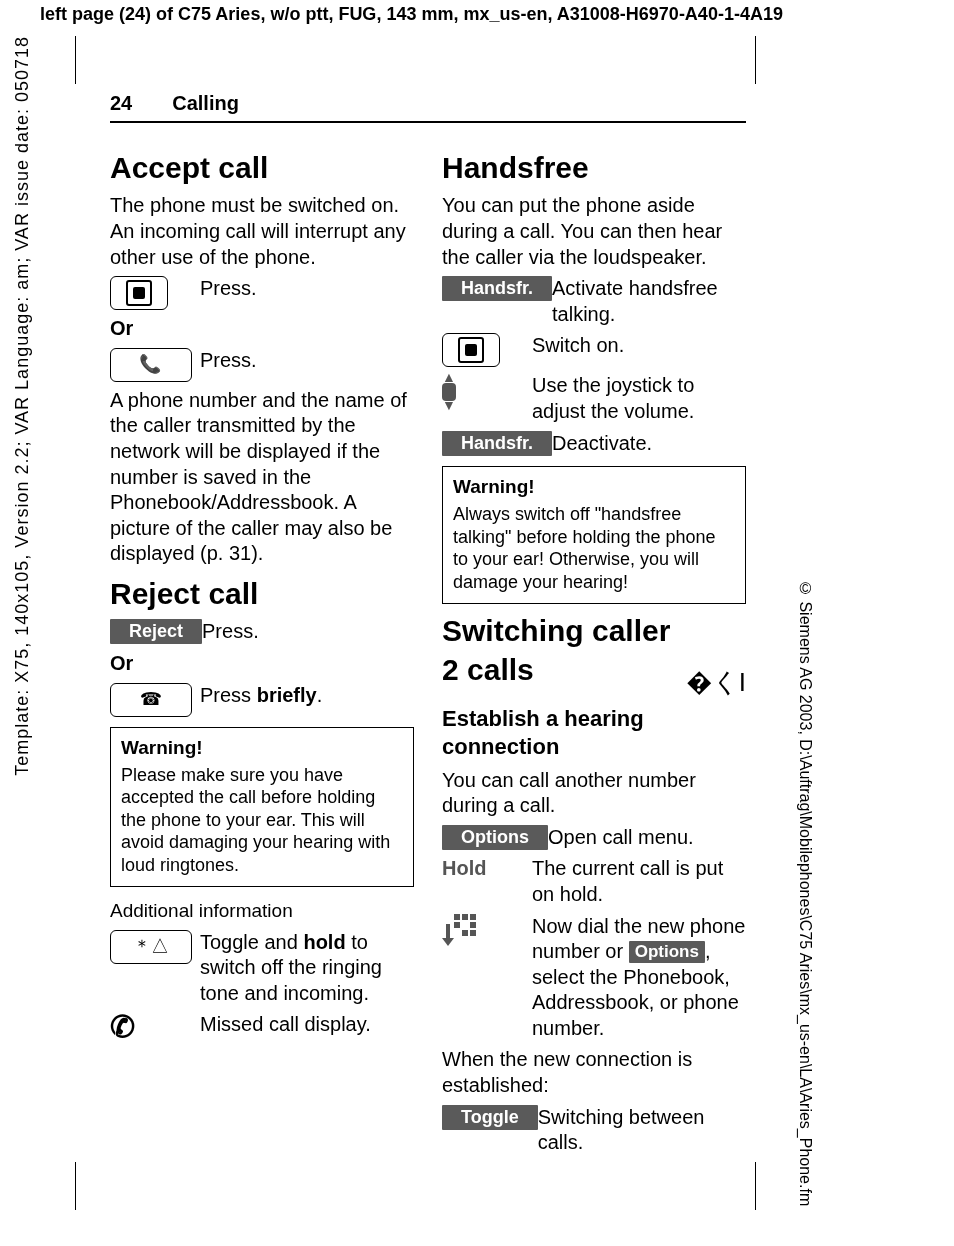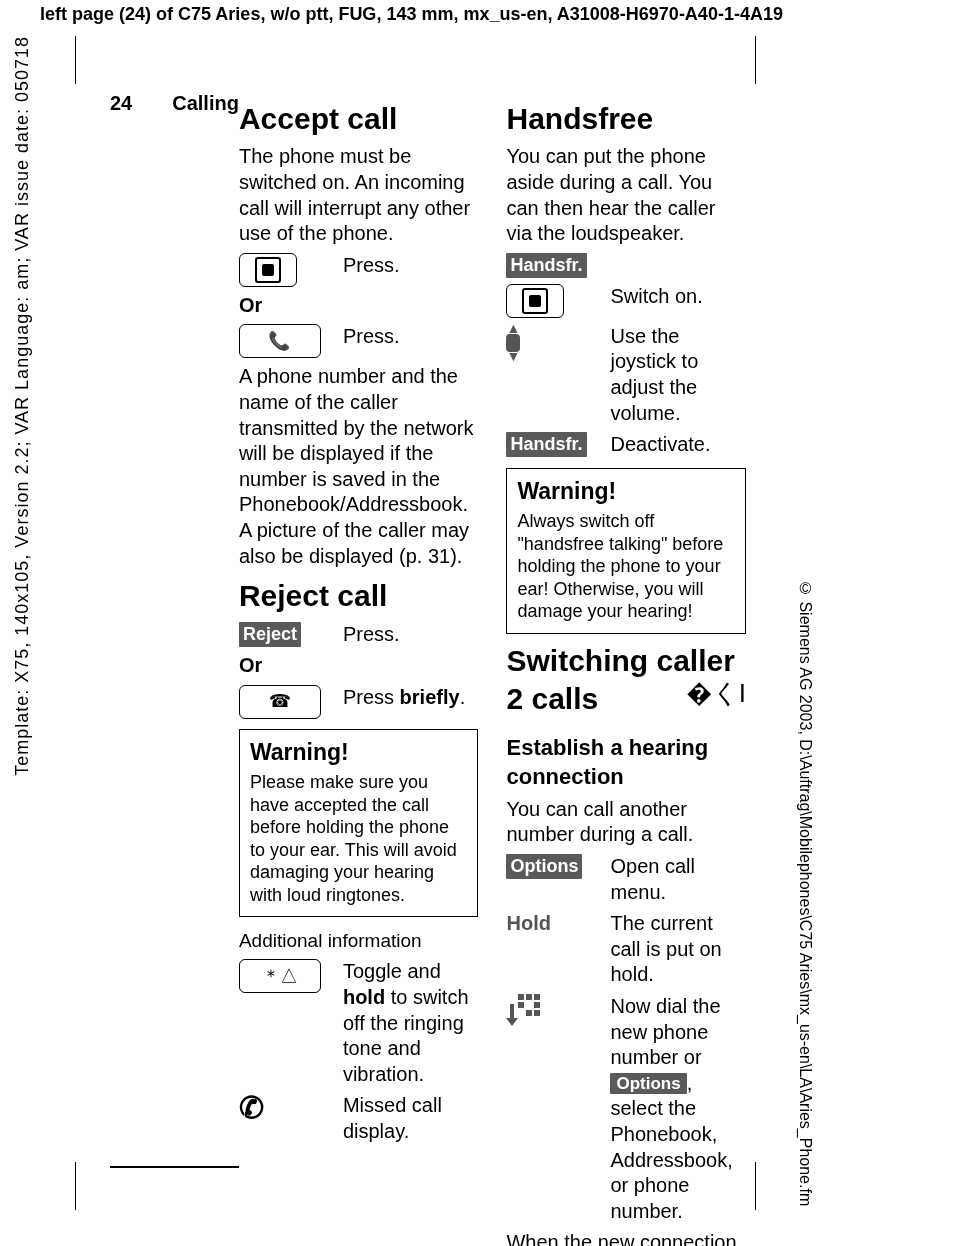--- a/index.html
+++ b/index.html
@@ -2,37 +2,37 @@
 <html><head>
 <meta charset="utf-8">
 <style>
   html,body{margin:0;padding:0;background:#fff;font-family:Arial,Helvetica,sans-serif;color:#000}
   .page{width:826px;height:1246px;position:relative;box-sizing:border-box}
   .top-header{position:absolute;left:40px;top:4px;font-size:18px;font-weight:bold}
   .left-margin-text{position:absolute;left:12px;top:36px;writing-mode:vertical-rl;font-size:18px;letter-spacing:1px;transform:rotate(180deg);transform-origin:center;white-space:nowrap}
   .right-margin-text{position:absolute;right:12px;bottom:40px;writing-mode:vertical-rl;font-size:16px;white-space:nowrap}
   .crop{position:absolute;background:#000}
   .crop-v{width:1px;height:48px}
-  .content{position:absolute;left:110px;right:80px;top:92px;bottom:60px;display:flex;flex-direction:row}
+  .content{position:absolute;left:110px;right:80px;top:92px;bottom:60px;display:flex;flex-direction:column}
   .running-head{display:flex;gap:40px;border-bottom:2px solid #000;padding-bottom:6px;margin-bottom:18px}
   .running-head .num{font-weight:bold;font-size:20px}
   .running-head .sec{font-weight:bold;font-size:20px}
   .cols{display:flex;gap:28px;flex:1}
   .col{flex:1;font-size:20px;line-height:1.28}
   h1{font-size:30px;font-weight:bold;margin:8px 0 6px 0}
   h2{font-size:22px;font-weight:bold;margin:10px 0 6px 0}
-  .row{display:flex;align-items:flex-start;gap:14px;margin:6px 0}
+  .row{display:flex;align-items:flex-start;margin:6px 0}
   .keycol{flex:0 0 90px;display:flex;align-items:flex-start;justify-content:flex-start}
   .desc{flex:1}
-  .softkey{display:inline-block;background:#5a5a5a;color:#fff;font-weight:bold;padding:1px 4px;font-size:18px;border-radius:1px}
+  .softkey{display:inline-block;background:#5a5a5a;color:#fff;font-weight:bold;padding:1px 19px;font-size:18px;border-radius:1px}
   .softkey.inline{font-size:17px;padding:0 6px;vertical-align:1px}
   .menuword{font-weight:bold;color:#555}
   .or{font-weight:bold;margin:6px 0}
   .warningbox{border:1px solid #000;padding:8px 10px 10px 10px;margin-top:10px}
-  .warningbox .wtitle{font-weight:bold;font-size:23px;margin-bottom:4px}
+  .warningbox .wtitle{font-weight:bold;font-size:19px;margin-bottom:4px}
   .warningbox .wbody{font-size:18px;line-height:1.25}
   .ai-title{font-weight:normal;font-size:19px;margin:12px 0 6px 0}
   .icon-box{display:inline-flex;width:56px;height:32px;border:1px solid #000;border-radius:6px;align-items:center;justify-content:center}
   .icon-box.long{width:80px}
   .sq-outer{width:22px;height:22px;border:2px solid #000;border-radius:3px;display:flex;align-items:center;justify-content:center}
   .sq-inner{width:12px;height:12px;background:#000;border-radius:2px}
   .phone-glyph{font-size:18px}
   .joy{display:flex;flex-direction:column;align-items:center;gap:0;line-height:0.7;color:#555}
   .joy .tri{font-size:14px}
   .joy .nub{width:14px;height:18px;background:#555;border-radius:4px}
@@ -114,39 +114,40 @@
       </div>
 
       <div class="ai-title">Additional information</div>
       <div class="row">
         <div class="keycol">
               <span class="icon-box long">
                 <span class="phone-glyph">＊△</span>
               </span>
             </div>
         <div class="desc">
-          <span>Toggle and </span><b>hold</b><span> to switch off the ringing tone and vibration.</span>
+          <span>Toggle and </span><b>hold</b><span> to switch off the ringing tone and incoming.</span>
         </div>
       </div>
       <div class="row">
         <div class="keycol">
               <span class="missed-icon">✆</span>
             </div>
         <div class="desc">Missed call display.</div>
       </div>
     </div>
 
     <div class="col">
       <h1>Handsfree</h1>
       <p>You can put the phone aside during a call. You can then hear the caller via the loudspeaker.</p>
 
       <div class="row">
         <div class="keycol">
               <span class="softkey">Handsfr.</span>
             </div>
+        <div class="desc">Activate handsfree talking.</div>
       </div>
       <div class="row">
         <div class="keycol">
               <span class="icon-box">
                 <span class="sq-outer">
                   <span class="sq-inner"></span>
                 </span>
               </span>
             </div>
         <div class="desc">Switch on.</div>
@@ -167,21 +168,21 @@
             </div>
         <div class="desc">Deactivate.</div>
       </div>
 
       <div class="warningbox">
         <div class="wtitle">Warning!</div>
         <div class="wbody">Always switch off "handsfree talking" before holding the phone to your ear! Otherwise, you will damage your hearing!</div>
       </div>
 
       <h1 style="margin-bottom:0">Switching caller</h1>
-      <div style="display:flex;align-items:flex-start;justify-content:space-between">
+      <div style="display:flex;align-items:flex-end;justify-content:space-between">
         <h1 style="margin-top:0">2 calls</h1>
         <span class="netshare">�くI</span>
       </div>
 
       <h2>Establish a hearing connection</h2>
       <p>You can call another number during a call.</p>
 
       <div class="row">
         <div class="keycol">
               <span class="softkey">Options</span>

